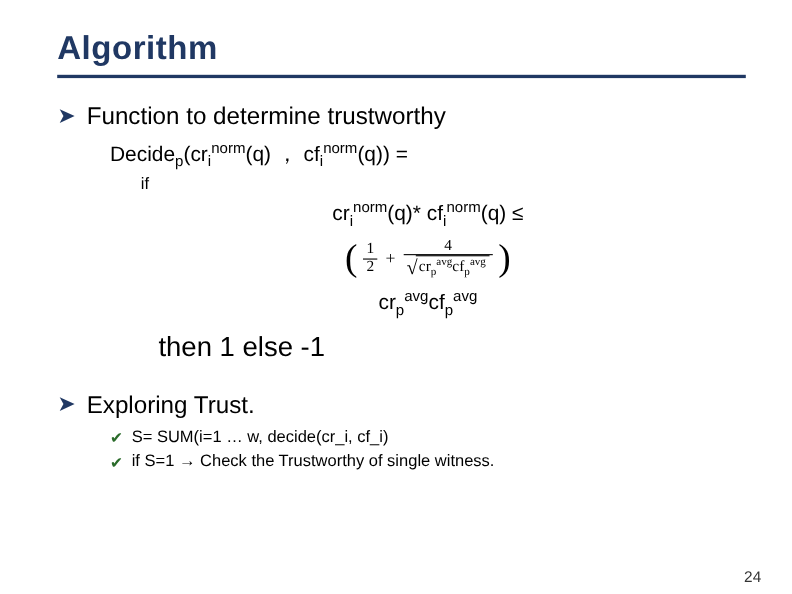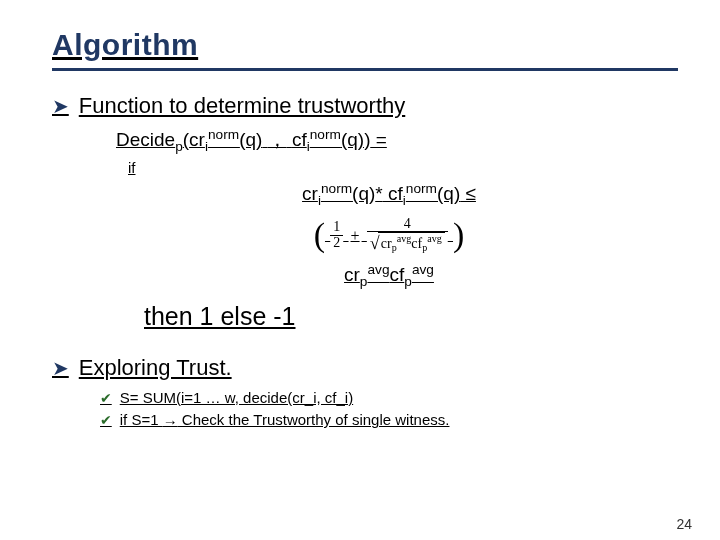--- a/index.html
+++ b/index.html
@@ -11,21 +11,20 @@
     font-family: "Verdana", "Tahoma", sans-serif;
     color: #000;
     overflow: hidden;
   }
   .slide {
     position: relative;
     width: 720px;
     height: 540px;
     box-sizing: border-box;
     padding: 28px 42px 0 52px;
-    text-decoration: underline;
   }
   .title {
     font-size: 30px;
     font-weight: bold;
     color: #203863;
     margin: 0 0 6px 0;
     letter-spacing: 0.5px;
   }
   .rule {
     border: 0;
@@ -39,21 +38,21 @@
     font-size: 22px;
     margin-bottom: 6px;
   }
   .chev {
     color: #203863;
     font-size: 20px;
     line-height: 26px;
     flex-shrink: 0;
   }
   .sub1 {
-    margin-left: 64px;
+    margin-left: 48px;
     font-size: 19px;
     line-height: 1.45;
   }
   .sub2 {
     margin-left: 76px;
     font-size: 15px;
     line-height: 1.45;
   }
   .ineq-row {
     margin-left: 48px;

